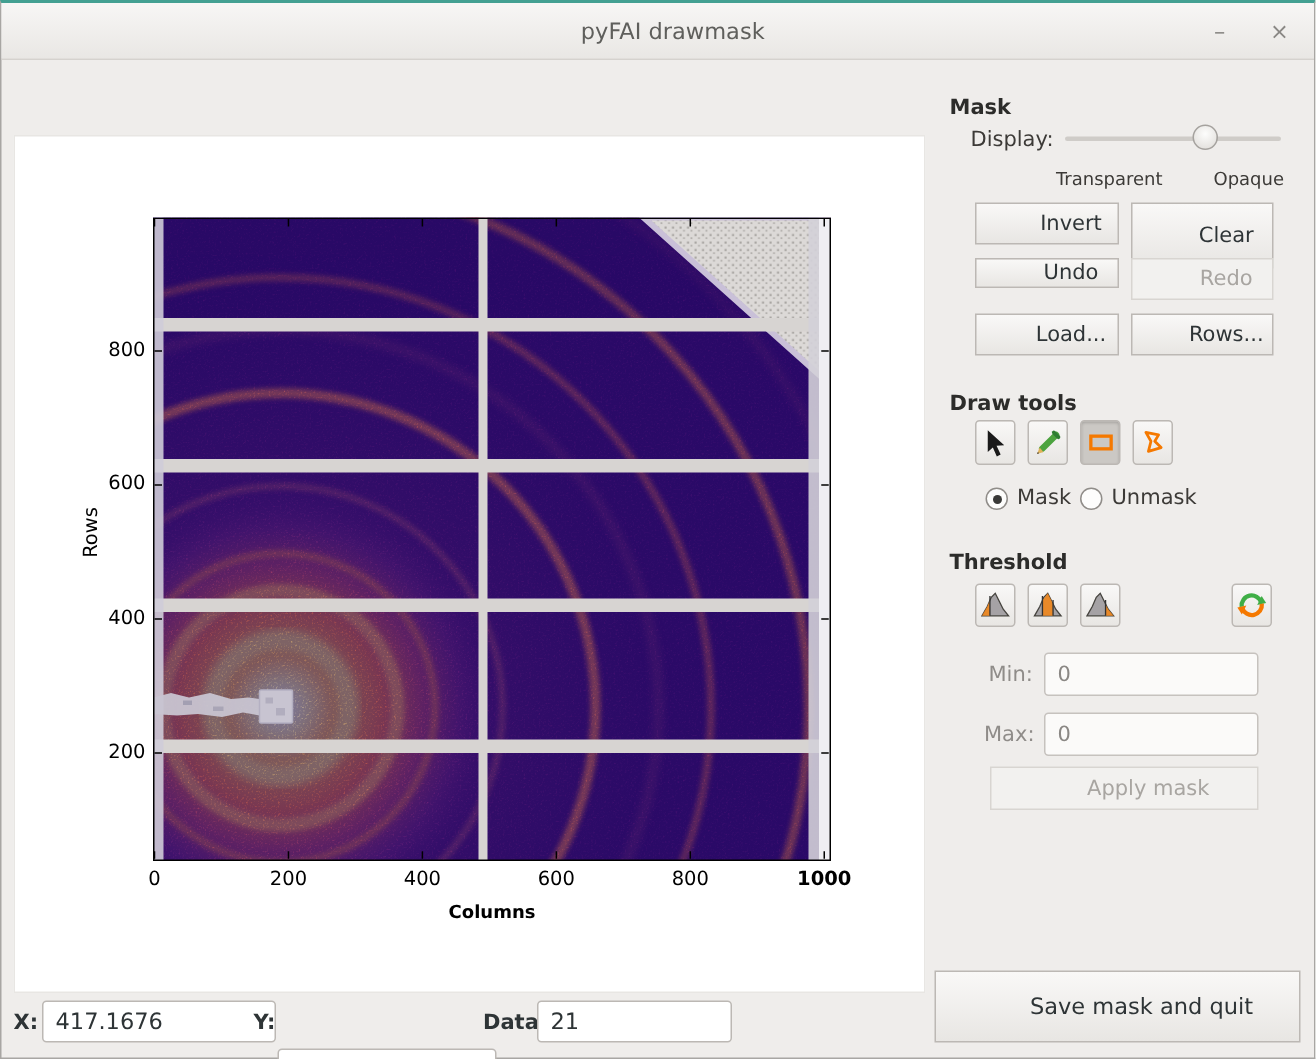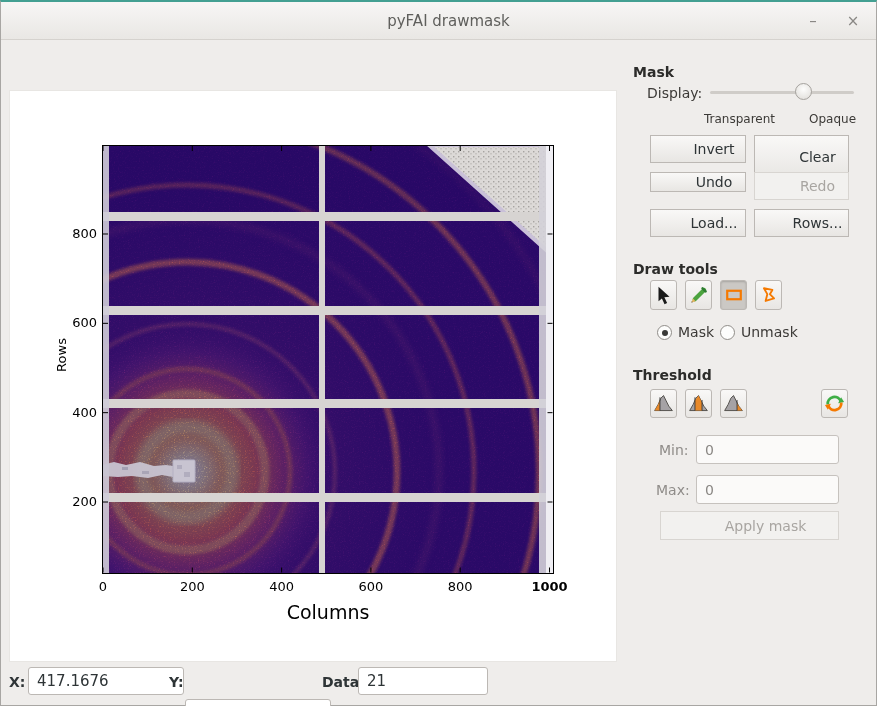--- a/index.html
+++ b/index.html
@@ -36,21 +36,21 @@
   .spinbtns .sep { height:1px; background:#cfccc8; }
 
   
   .plot-panel { position:absolute; left:8px; top:88px; width:608px; height:572px;
                 background:#fff; border:1px solid #e8e6e3; }
   #plot-svg { position:absolute; left:101px; top:143px; }
   .xtick { position:absolute; top:577px; width:46px; margin-left:-23px; text-align:center;
            font-size:13px; color:#000; }
   .ytick { position:absolute; left:56px; width:40px; text-align:right; font-size:13px; color:#000; }
   .xlabel { position:absolute; left:327px; top:599px; transform:translateX(-50%);
-            font-size:19px; color:#000; }
+            font-size:12px; color:#000;font-weight:bold; }
   .ylabel { position:absolute; left:60px; top:353px; transform:translate(-50%,-50%) rotate(-90deg);
             font-size:13px; color:#000; white-space:nowrap; }
 
   
   .slabel { position:absolute; font-size:14px; font-weight:bold; color:#2e3436; }
   .sfield { position:absolute; height:28px; background:#fff; border:1px solid #bcb8b4;
             border-radius:3px; font-size:15px; color:#2e3436; padding:3px 8px;
             font-family:"DejaVu Sans","Liberation Sans",sans-serif; }
 
   
@@ -405,20 +405,21 @@
       <polygon points="2,13.5 8.2,12.2 5.1,18.4" fill="#f57900"></polygon>
     </svg>
   </div>
 
   <span class="lbl dim" style="left:658px;top:440px">Min:</span>
   <input class="input" style="left: 695px; top: 433px; width: 143px;" readonly="" value="0">
   <span class="lbl dim" style="left:655px;top:480px">Max:</span>
   <input class="input" style="left: 695px; top: 473px; width: 143px;" readonly="" value="0">
   <button class="btn disabled" style="left:659px;top:509px;width:179px;height:29px">Apply mask</button>
 
+  <button class="btn" style="left:622px;top:645px;width:244px;height:48px;font-size:15px">Save mask and quit</button>
 
 <div class="xtick" style="left: 102px;">0</div>
     <div class="xtick" style="left: 191.3px;">200</div>
     <div class="xtick" style="left: 280.6px;">400</div>
     <div class="xtick" style="left: 369.9px;">600</div>
     <div class="xtick" style="left: 459.2px;">800</div>
     <div class="xtick" style="left: 548.5px; font-weight: bold;">1000</div>
     <div class="ytick" style="top: 492px;">200</div>
     <div class="ytick" style="top: 402.666px;">400</div>
     <div class="ytick" style="top: 313.332px;">600</div>

